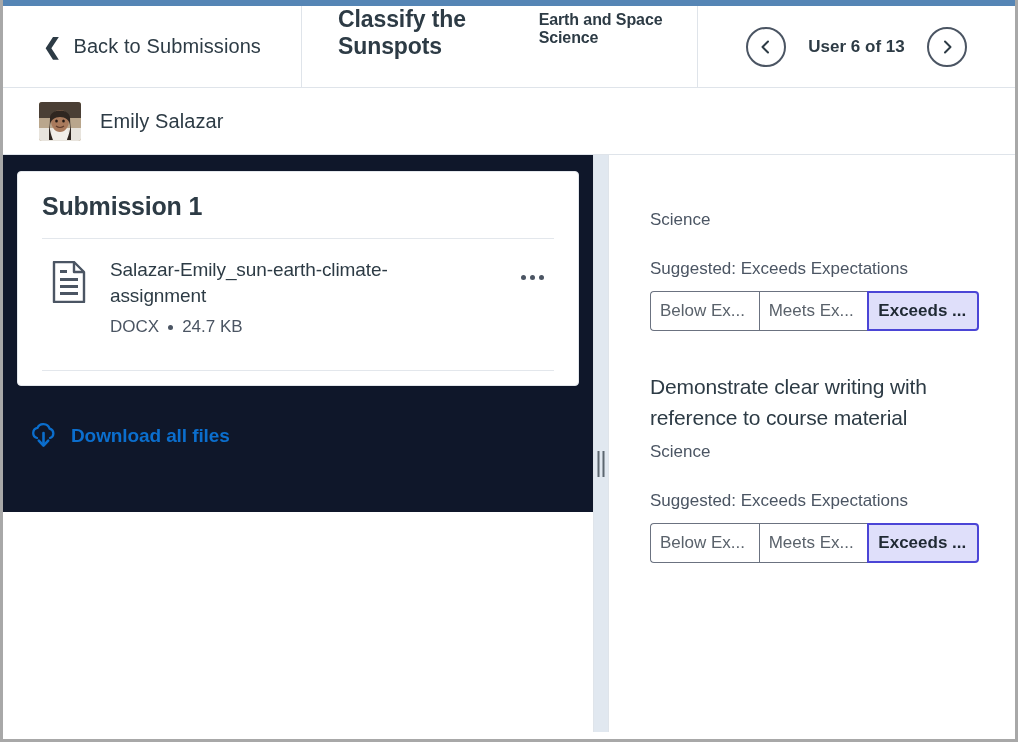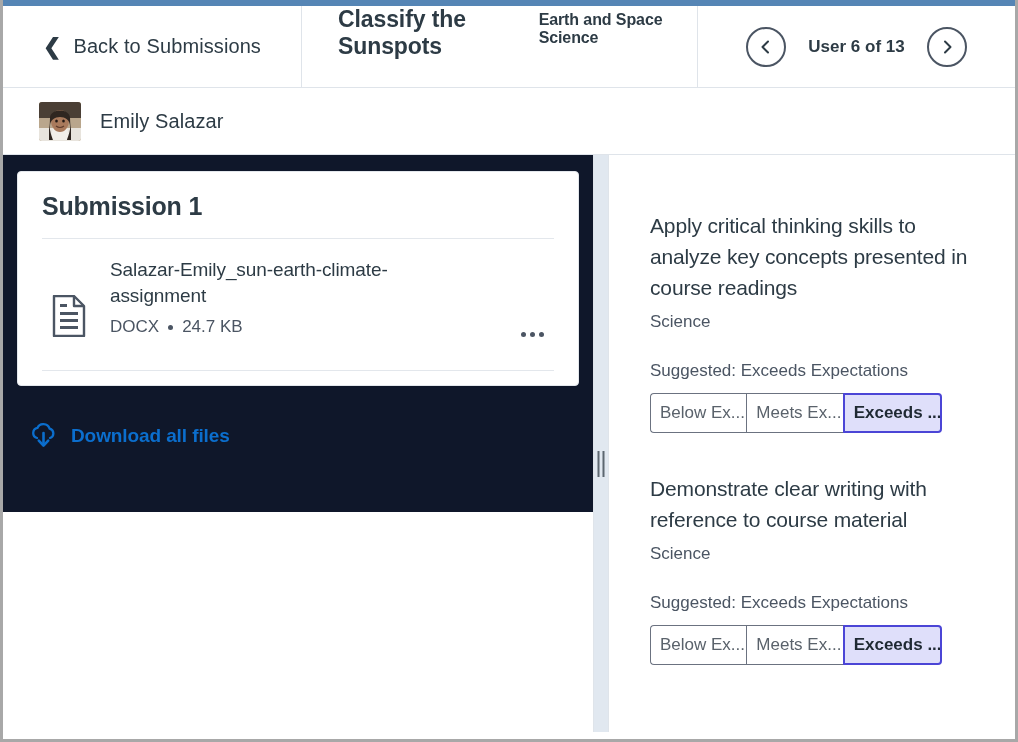--- a/index.html
+++ b/index.html
@@ -187,21 +187,21 @@
   }
 
   .card-rule {
     height: 1px;
     background: #e3e7ec;
     margin: 17px 0 0 0;
   }
 
   .file-row {
     display: flex;
-    align-items: flex-end;
+    align-items: flex-start;
     padding: 18px 0 16px 0;
   }
 
   .file-icon {
     width: 54px;
     flex: none;
     display: flex;
     justify-content: center;
     padding-top: 4px;
   }
@@ -323,21 +323,21 @@
 
   .suggested-line {
     font-size: 17px;
     color: #4b5563;
     margin-top: 29px;
   }
 
   .rating-group {
     display: flex;
     margin-top: 12px;
-    width: 292px;
+    width: 329px;
     height: 40px;
     border-radius: 4px;
     text-align: right;
   }
 
   .rating-btn {
     flex: 1;
     display: flex;
     align-items: center;
     justify-content: flex-start;
@@ -474,21 +474,20 @@
     <div class="resizer">
       <div class="resizer-grip">
         <i></i>
           <i></i>
       </div>
     </div>
 
     <div class="right-pane">
 
       <div class="standard-block">
-        <div class="standard-desc">Apply critical thinking skills to analyze key concepts presented in course readings</div>
         <div class="standard-subject">Science</div>
         <div class="suggested-line">Suggested: Exceeds Expectations</div>
         <div class="rating-group">
           <div class="rating-btn">Below Ex...</div>
           <div class="rating-btn">Meets Ex...</div>
           <div class="rating-btn selected">Exceeds ...</div>
         </div>
       </div>
 
       <div class="standard-block second">

